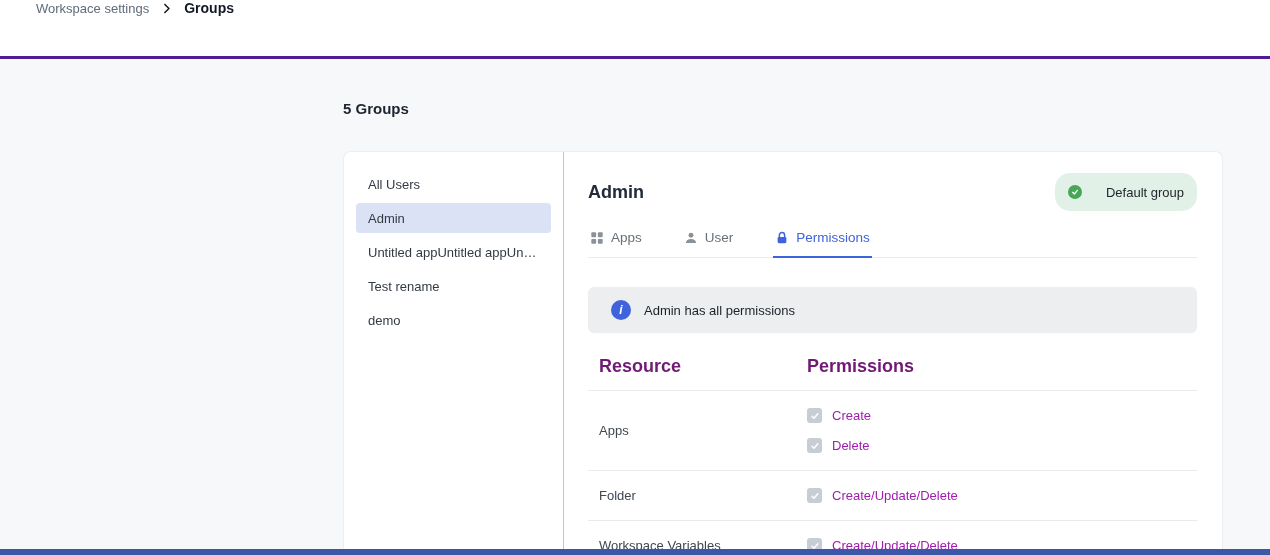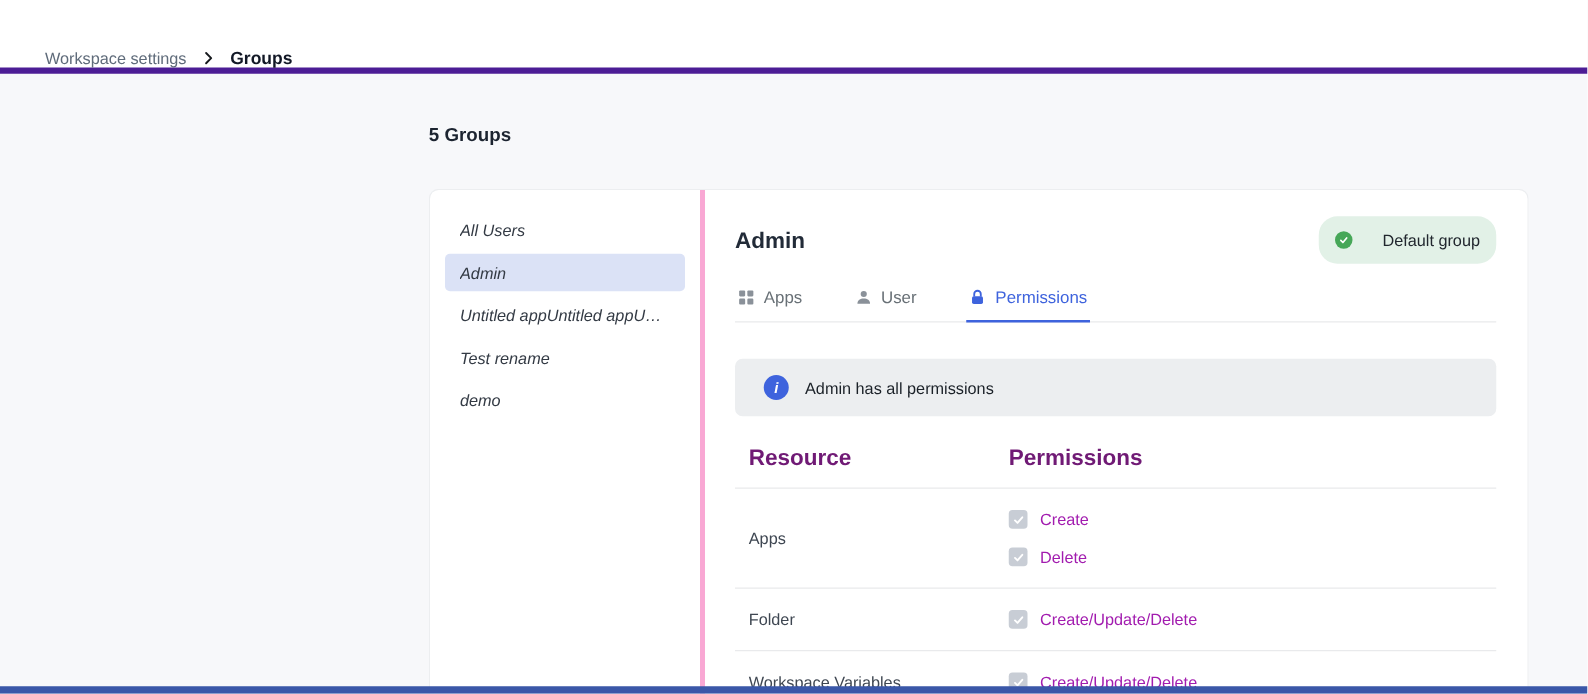--- a/index.html
+++ b/index.html
@@ -9,23 +9,23 @@
     overflow: hidden;
     background: #f7f8fa;
     font-family: "Liberation Sans", sans-serif;
     color: #1c2430;
   }
 
   
   .top-header {
     height: 59px;
     background: #ffffff;
-    border-bottom: 5px solid #4c1d95;
-    display: flex;
-    align-items: flex-end;
+    border-bottom: 3px solid #4c1d95;
+    display: flex;
+    align-items: flex-start;
     padding: 0 36px;
   }
   .breadcrumb { display: flex; align-items: center; gap: 11px; }
   .bc-parent { font-size: 13px; color: #5f6b7a; cursor: pointer; }
   .bc-current { font-size: 14px; font-weight: 700; color: #121826; }
   .chev-icon { display: flex; align-items: center; }
 
   
   .content { width: 880px; margin-left: 343px; }
   .toolbar {
@@ -59,23 +59,22 @@
     border: 1px solid #eceef0;
     border-bottom: none;
     border-radius: 8px 8px 0 0;
     display: flex;
     height: 404px;
     overflow: hidden;
   }
   .group-list {
     width: 220px;
     flex: 0 0 220px;
-    border-right: 4px solid #f9a8d4;
+    border-right: 1px solid #f9a8d4;
     padding: 17px 12px;
-    font-style: italic;
   }
   .group-item {
     height: 30px;
     margin-bottom: 4px;
     display: flex;
     align-items: center;
     padding: 0 12px;
     border-radius: 4px;
     font-size: 13px;
     color: #333a44;

